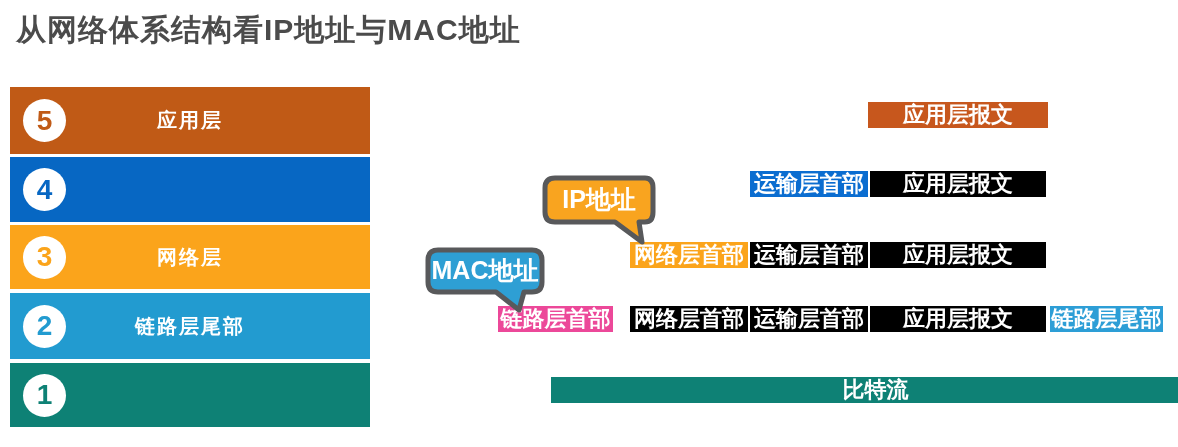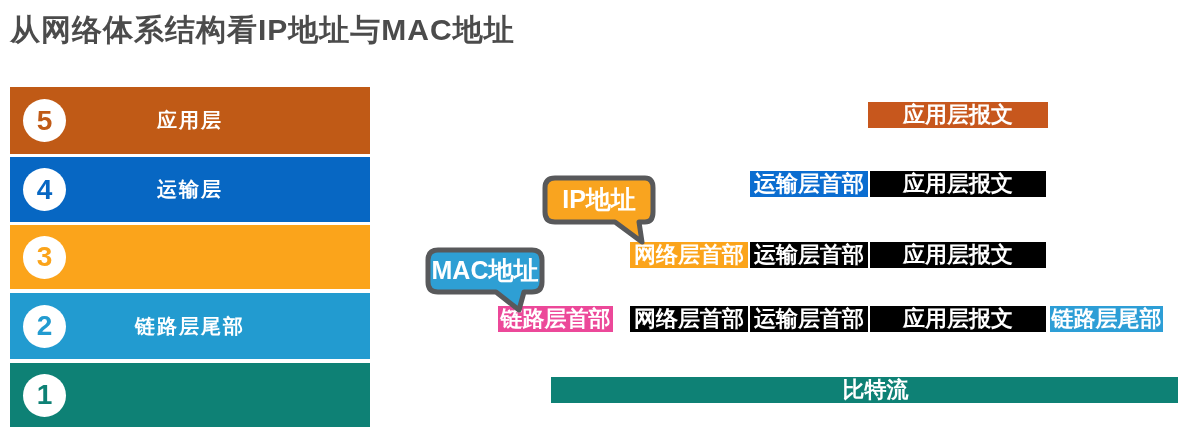--- a/index.html
+++ b/index.html
@@ -1,21 +1,21 @@
 <!DOCTYPE html>
 <html><head>
 <meta charset="utf-8">
 <style>
   html,body{margin:0;padding:0;background:#fff;}
   .stage{
     position:relative;width:1178px;height:447px;background:#ffffff;
     font-family:"Liberation Sans",sans-serif;overflow:hidden;
   }
   .title{
-    position:absolute;left:10px;top:10px;
+    position:absolute;left:16px;top:10px;
     font-size:30px;font-weight:bold;color:#4b4b4b;letter-spacing:1px;
     white-space:nowrap;
   }
   
   .bar{
     position:absolute;left:10px;width:360px;
     display:flex;align-items:center;
   }
   .badge{
     position:absolute;left:13px;width:43px;height:43px;border-radius:50%;
@@ -44,24 +44,24 @@
 <div class="stage">
 
   <div class="title">从网络体系结构看IP地址与MAC地址</div>
 
   <div class="bar" style="top: 87px; height: 67px; background: rgb(192, 90, 22);">
     <span class="badge" style="color: rgb(192, 90, 22);">5</span>
     <span class="bar-label">应用层</span>
   </div>
   <div class="bar" style="top: 157px; height: 65px; background: rgb(7, 103, 195);">
     <span class="badge" style="color: rgb(7, 103, 195);">4</span>
-    <span class="bar-label">运输层</span>
   </div>
   <div class="bar" style="top: 225px; height: 64px; background: rgb(251, 164, 27);">
     <span class="badge" style="color: rgb(251, 164, 27);">3</span>
+    <span class="bar-label">网络层</span>
   </div>
   <div class="bar" style="top: 293px; height: 66px; background: rgb(34, 155, 208);">
     <span class="badge" style="color: rgb(34, 155, 208);">2</span>
     <span class="bar-label">链路层尾部</span>
   </div>
   <div class="bar" style="top: 363px; height: 64px; background: rgb(14, 129, 117);">
     <span class="badge" style="color: rgb(14, 129, 117);">1</span>
   </div>
 
   <div class="seg" style="left: 868px; top: 102px; width: 180px; background: rgb(199, 87, 29);">应用层报文</div>

